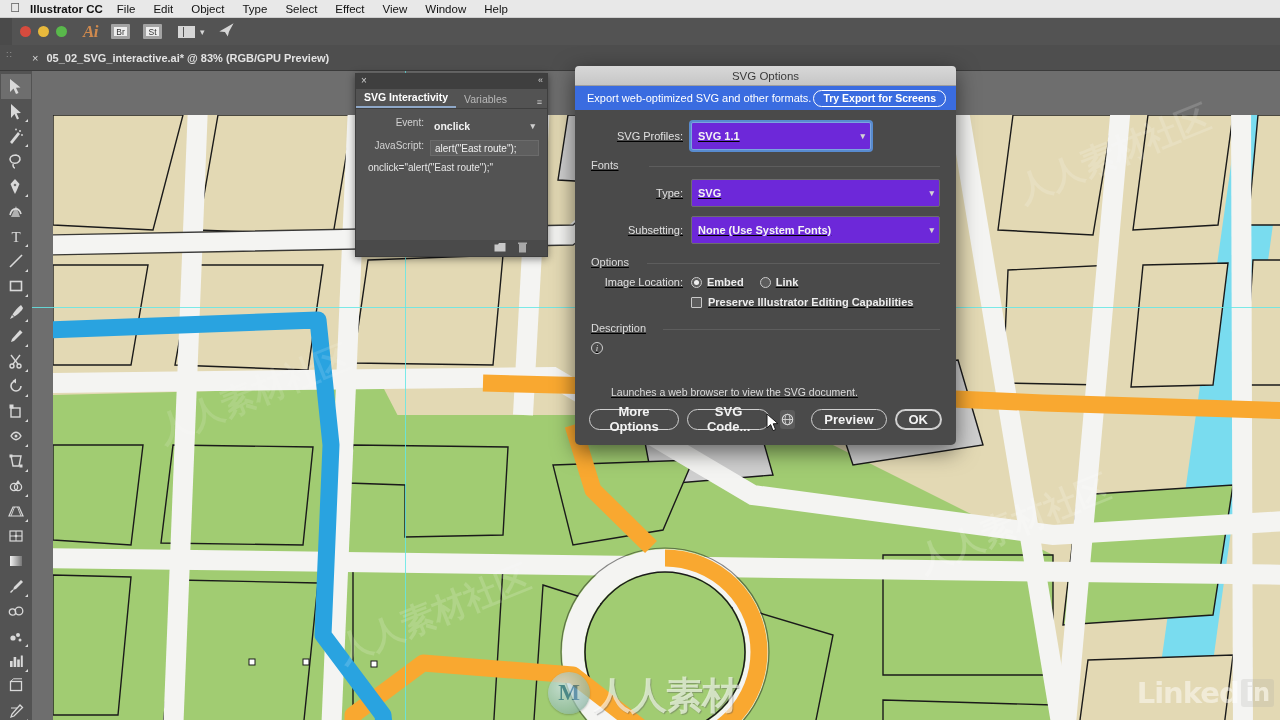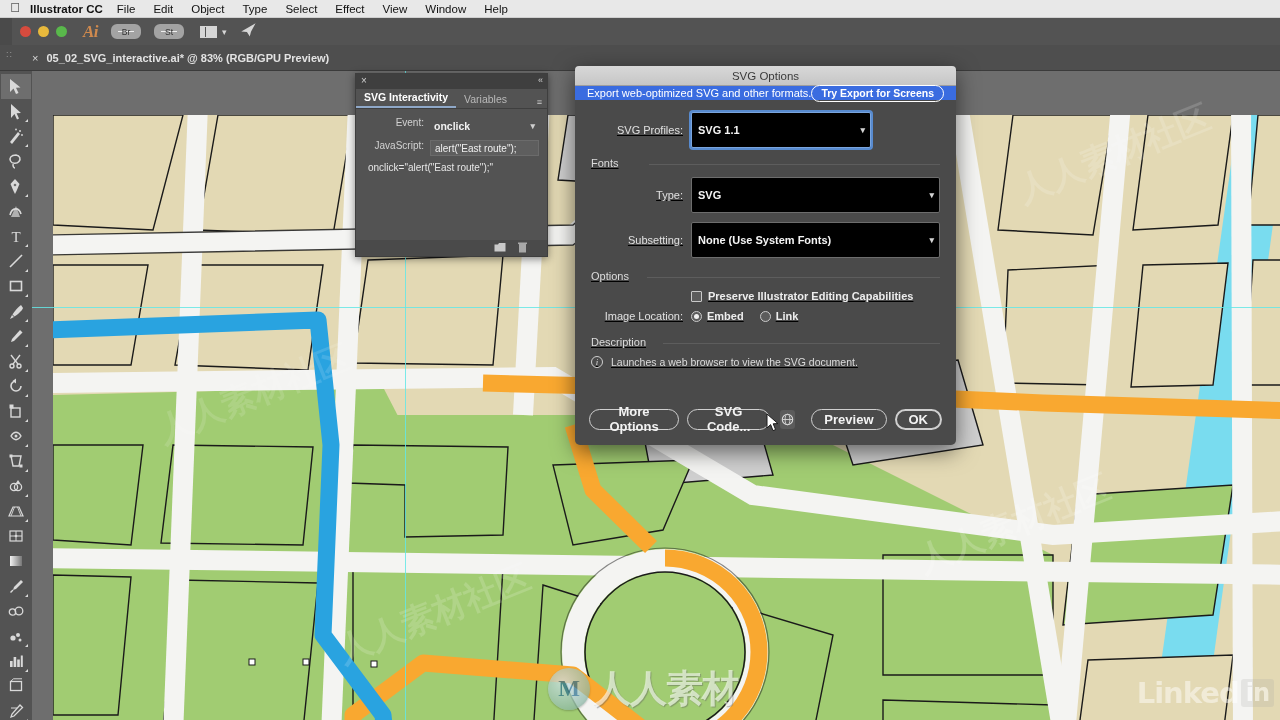--- a/index.html
+++ b/index.html
@@ -36,24 +36,24 @@
   .tl { width: 11px; height: 11px; border-radius: 50%; }
   .tl.r { background: #d64b3e; }
   .tl.y { background: #e8b93c; }
   .tl.g { background: #59b84b; }
   .ai-logo {
     margin-left: 16px; color: #d08a4e; font-weight: bold;
     font-size: 17px; font-style: italic; letter-spacing: -0.5px;
     font-family: "Liberation Serif", serif;
   }
   .sqbtn {
-    margin-left: 13px; width: 30px; height: 15px;
-    border: 7px solid #a3a3a3; background: #eeeeee;
+    margin-left: 13px; width: 19px; height: 15px;
+    border: 3px solid #a3a3a3; background: #eeeeee;
     color: #333; font-size: 8.5px; display:flex; align-items:center; justify-content:center;
-    border-radius: 6px;
+    border-radius: 1px;
   }
   .arrange {
     margin-left: 16px; display:flex; align-items:center; gap:5px;
   }
   .arr-icon { width: 17px; height: 12px; border: 1.5px solid #d6d6d6; display:flex; }
   .arr-icon i { display:block; background:#d6d6d6; }
   .arr-icon i:first-child { width: 6px; height: 100%; }
   .arr-icon i:last-child { width: 100%; height: 100%; border-left: 1.5px solid #535353;}
   .chev { color: #d6d6d6; font-size: 9px; }
   .plane { margin-left: 14px; color: #d6d6d6; font-size: 14px; transform: rotate(-10deg);}
@@ -132,20 +132,21 @@
     display:flex; align-items:center; justify-content:center;
     color:#2b6f8f; font-size:23px; font-weight:bold;
     font-family:"Liberation Serif", serif;
     box-shadow: 0 1px 2px rgba(0,0,0,.3);
   }
   .wm-center .cn {
     font-family:Liberation Serif, serif; font-size: 37px; font-weight:bold;
     color: rgba(255,255,255,.82);
     text-shadow: 1px 1px 1px rgba(90,90,90,.6);
     letter-spacing: -1px;
+    margin-top: 7px;
   }
   .wm-li {
     position:absolute; right: 6px; bottom: 10px; z-index:26; pointer-events:none;
     display:flex; align-items:center; gap:2px; opacity:.55;
   }
   .wm-li .t1 {
     font-family:"DejaVu Sans", sans-serif; font-weight:bold; font-size:29px;
     color:rgba(255,255,255,.85); letter-spacing:-1px;
   }
   .wm-li .t2 {
@@ -211,35 +212,35 @@
     border-radius: 4px 4px 5px 5px;
     overflow: hidden;
   }
   .dlg-title {
     height: 20px; background: linear-gradient(#d8d8d8,#c6c6c6);
     display:flex; align-items:center; justify-content:center;
     font-size: 11.5px; color: #3a3a3a; font-weight: normal;
     border-bottom: 1px solid #9e9e9e;
   }
   .dlg-banner {
-    height: 14px; background: #3a6ce0;
-    display:flex; align-items:center; justify-content:flex-start;
+    height: 24px; background: #3a6ce0;
+    display:flex; align-items:center; justify-content:space-between;
     padding: 0 10px 0 12px;
   }
   .dlg-banner .bt { color:#ffffff; font-size: 11px; }
   .bbtn {
     border: 1px solid #ffffff; border-radius: 9px;
     color:#ffffff; font-size: 10.5px; font-weight:bold;
     padding: 1.5px 9px; background: transparent;
   }
   .dlg-body { padding: 12px 16px 0 16px; position:relative;text-decoration:underline; }
   .drow { display:flex; align-items:center; margin-bottom: 9px; }
   .dlabel { width: 92px; text-align:right; margin-right: 8px; font-size: 11px; color:#e0e0e0; }
   .dsel {
-    height: 36px; background:#000000; border:1px solid #6d6d6d; border-radius:2px;
+    height: 28px; background:#6d28d9; border:1px solid #6d6d6d; border-radius:2px;
     color:#f4f4f4; font-size: 11px; font-weight:bold;
     display:flex; align-items:center; padding: 0 18px 0 6px; position:relative;
   }
   .dsel.focused { box-shadow: 0 0 0 2px rgba(90,150,230,.85); border-color:#7aa5de; }
   .dsel .cv { position:absolute; right:5px; color:#d4d4d4; font-size:9px; }
   .dsel.wide { width: 180px; }
   .dsel.full { flex:1; }
   .sect {
     font-size: 11px; color:#dcdcdc; margin: 4px 0 8px 0; position:relative;
   }
@@ -260,21 +261,21 @@
   .chk {
     width: 11px; height: 11px; border: 1px solid #c9c9c9; background:#5c5c5c;
     margin-right: 6px; border-radius:1px;
   }
   .descline { display:flex; align-items:flex-start; gap:8px; margin-top:2px;}
   .ico-i {
     width: 12px; height: 12px; border-radius:50%; border:1px solid #cfcfcf;
     color:#dcdcdc; font-size: 9px; display:flex;align-items:center;justify-content:center;
     font-family:"Liberation Serif", serif; font-style:italic; flex: 0 0 auto;
   }
-  .desctext { font-size: 10.5px; color:#dcdcdc; }
+  .desctext { font-size: 10.5px; color:#dcdcdc;margin-top:44px; }
   .dlg-foot {
     position:absolute; left:0; bottom:0; width:100%; height: 52px;
     display:flex; align-items:center; padding: 0 14px; gap: 8px;
   }
   .dbtn {
     height: 21px; border-radius: 11px; border:1px solid #cfcfcf;
     background: transparent; color: #f2f2f2; font-size: 13px; font-weight:bold;
     padding: 0 12px; display:flex; align-items:center; justify-content:center;
   }
   .dbtn.strong { border-width: 2px; }
@@ -675,31 +676,31 @@
       <div class="drow">
         <div class="dlabel">Subsetting:</div>
         <div class="dsel full">
           <span>None (Use System Fonts)</span>
           <span class="cv">▾</span>
         </div>
       </div>
 
       <div class="sect opt" style="margin-top:12px;">Options</div>
 
-      <div class="radio-row" style="padding-left:100px;">
-        <span class="chk"></span>
-        <span class="rlabel">Preserve Illustrator Editing Capabilities</span>
-      </div>
-
       <div class="radio-row">
         <div class="dlabel">Image Location:</div>
         <span class="rad on"></span>
         <span class="rlabel">Embed</span>
         <span class="rad"></span>
         <span class="rlabel">Link</span>
+      </div>
+
+      <div class="radio-row" style="padding-left:100px;">
+        <span class="chk"></span>
+        <span class="rlabel">Preserve Illustrator Editing Capabilities</span>
       </div>
 
       <div class="sect desc" style="margin-top:14px;">Description</div>
 
       <div class="descline">
         <span class="ico-i">i</span>
         <span class="desctext">Launches a web browser to view the SVG document.</span>
       </div>
     </div>
 

